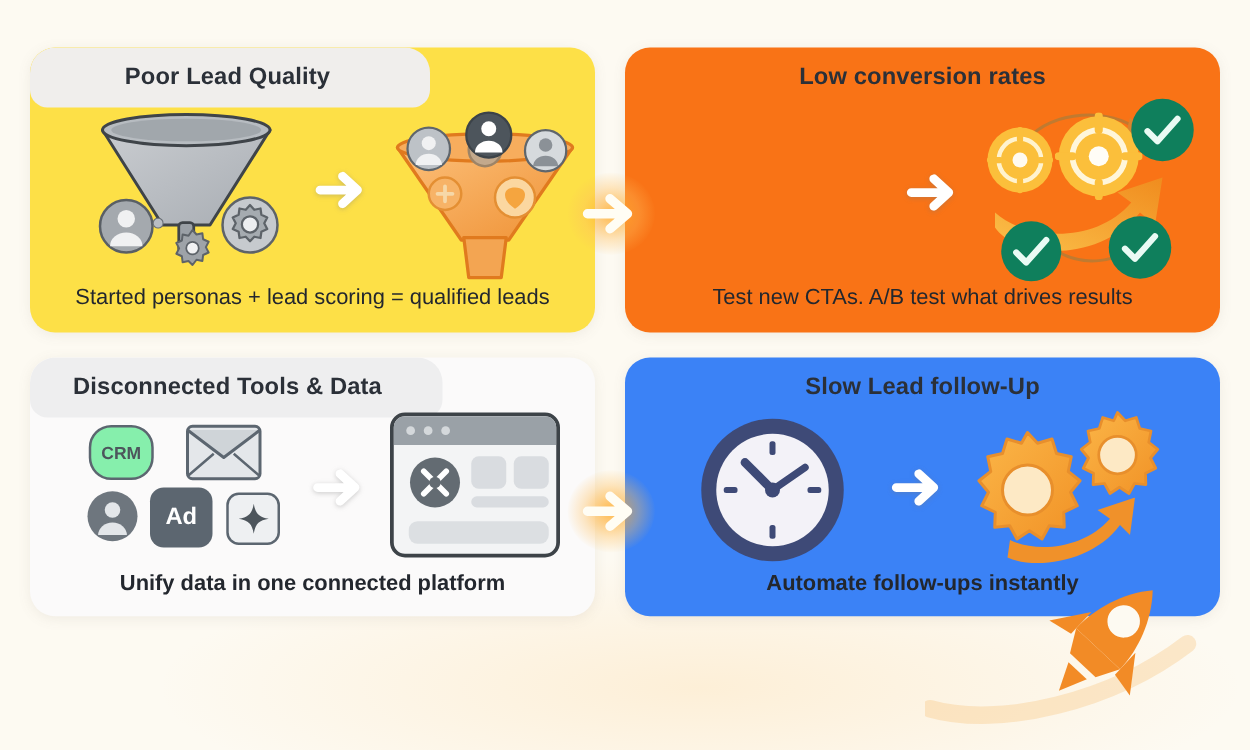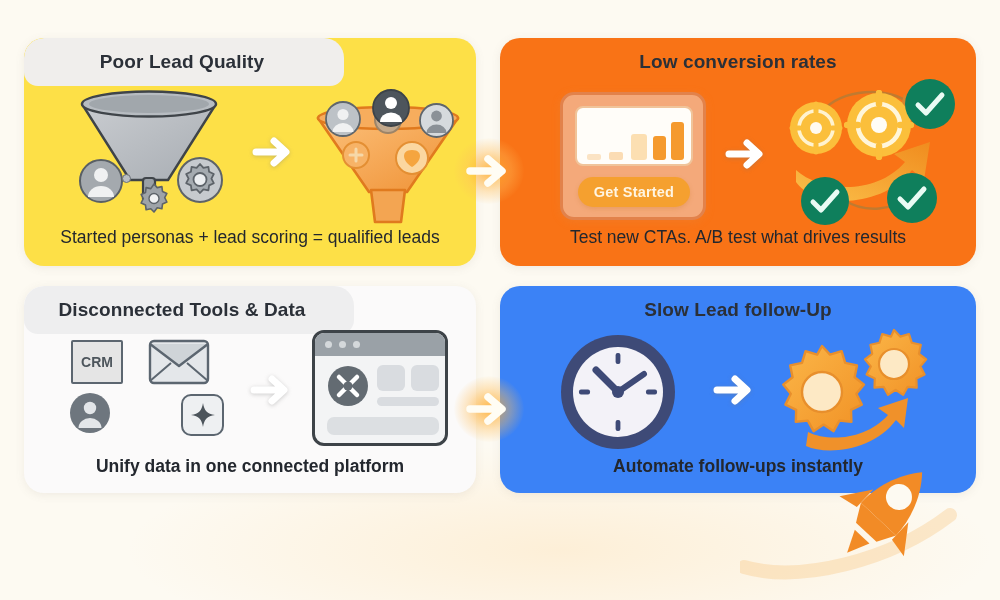--- a/index.html
+++ b/index.html
@@ -176,34 +176,20 @@
     </div>
 
     <div class="panel-caption">Started personas + lead scoring = qualified leads</div>
   </div>
 
   <div class="panel p2">
     <div class="panel-title">Low conversion rates</div>
 
     <div class="stage">
 
-      <div style="position:absolute;left:60px;top:6px;width:146px;height:128px;background:#f4a97a;border:3px solid #e2824b;border-radius:14px;box-shadow:0 2px 8px rgba(230,140,70,.28);">
-        <div style="position:absolute;left:12px;top:11px;width:118px;height:60px;background:#fffdf9;border:2px solid #f0c49a;border-radius:8px;overflow:hidden;">
-          <svg width="114" height="56" viewBox="0 0 114 56" style="position:absolute;left:0;top:0;">
-            <rect x="10" y="46" width="14" height="6" rx="2" fill="#fbe3c4"></rect>
-            <rect x="32" y="44" width="14" height="8" rx="2" fill="#fbdcb4"></rect>
-            <rect x="54" y="26" width="16" height="26" rx="3" fill="#fbd9a6" opacity=".85"></rect>
-            <rect x="76" y="28" width="13" height="24" rx="3" fill="#f59a2e"></rect>
-            <rect x="94" y="14" width="13" height="38" rx="3" fill="#f59a2e"></rect>
-          </svg>
-        </div>
-        <div style="position:absolute;left:15px;top:82px;width:112px;height:30px;background:#f5a02f;border-radius:16px;display:flex;align-items:center;justify-content:center;box-shadow:0 2px 4px rgba(210,130,50,.3);">
-          <span style="color:#fff5e2;font-size:14.5px;font-weight:600;letter-spacing:.2px;">Get Started</span>
-        </div>
-      </div>
 
       <svg class="inner-arrow" style="left:225px;top:48px;" viewBox="0 0 46 40">
         <path d="M4 20 H30 M22 9 L34 20 L22 31" fill="none" stroke="#ffffff" stroke-width="7" stroke-linecap="round" stroke-linejoin="round"></path>
       </svg>
 
       <div style="position:absolute;left:282px;top:-8px;width:178px;height:150px;">
 
         <svg width="178" height="150" viewBox="0 0 178 150" style="position:absolute;left:0;top:0;">
           <path d="M40 34 C58 10, 108 8, 128 26" fill="none" stroke="#c07a30" stroke-width="2.4" stroke-linecap="round"></path>
           <path d="M122 16 L133 28 L118 32 Z" fill="#d9842e"></path>
@@ -251,36 +237,39 @@
 
     <div class="panel-caption">Test new CTAs. A/B test what drives results</div>
   </div>
 
   <div class="panel p3">
     <div class="title-band"></div>
     <div class="panel-title">Disconnected Tools &amp; Data</div>
 
     <div class="stage">
 
-      <div style="position:absolute;left:47px;top:10px;width:52px;height:44px;background:#e5e5e5;border:2.4px solid #5c6670;border-radius:2px;display:flex;align-items:center;justify-content:center;">
+      <div style="position:absolute;left:47px;top:10px;width:52px;height:44px;background:#86efac;border:2.4px solid #5c6670;border-radius:18px;display:flex;align-items:center;justify-content:center;">
         <span style="font-size:14px;font-weight:600;color:#4d555c;">CRM</span>
       </div>
 
       <svg style="position:absolute;left:124px;top:8px;" width="62" height="48" viewBox="0 0 62 48">
         <rect x="2" y="3" width="58" height="42" rx="4" fill="#e4e7ea" stroke="#5c6670" stroke-width="2.4"></rect>
         <path d="M2 6 L31 28 L60 6" fill="#cfd4d8" stroke="#5c6670" stroke-width="2.4" stroke-linejoin="round"></path>
         <path d="M2 43 L23 25 M60 43 L39 25" fill="none" stroke="#5c6670" stroke-width="2"></path>
       </svg>
 
       <svg style="position:absolute;left:45px;top:62px;" width="42" height="42" viewBox="0 0 42 42">
         <circle cx="21" cy="21" r="20" fill="#6e767e"></circle>
         <circle cx="21" cy="16" r="6.2" fill="#e3e6e9"></circle>
         <path d="M9.5 36 a11.5 10 0 0 1 23 0 z" fill="#e3e6e9"></path>
       </svg>
 
+      <div style="position:absolute;left:96px;top:60px;width:50px;height:48px;background:#5c6670;border-radius:11px;display:flex;align-items:center;justify-content:center;">
+        <span style="font-size:19px;font-weight:700;color:#ffffff;">Ad</span>
+      </div>
 
       <div style="position:absolute;left:157px;top:64px;width:43px;height:42px;background:#eef0f2;border:2.4px solid #5c6670;border-radius:10px;display:flex;align-items:center;justify-content:center;">
         <svg width="26" height="26" viewBox="0 0 26 26">
           <path d="M13 1 C14.4 9, 17 11.6, 25 13 C17 14.4, 14.4 17, 13 25 C11.6 17, 9 14.4, 1 13 C9 11.6, 11.6 9, 13 1 Z" fill="#4d555c"></path>
         </svg>
       </div>
 
       <svg class="inner-arrow" style="left:226px;top:40px;" viewBox="0 0 46 40">
         <path d="M4 20 H30 M22 9 L34 20 L22 31" fill="none" stroke="#ffffff" stroke-width="7" stroke-linecap="round" stroke-linejoin="round"></path>
       </svg>

